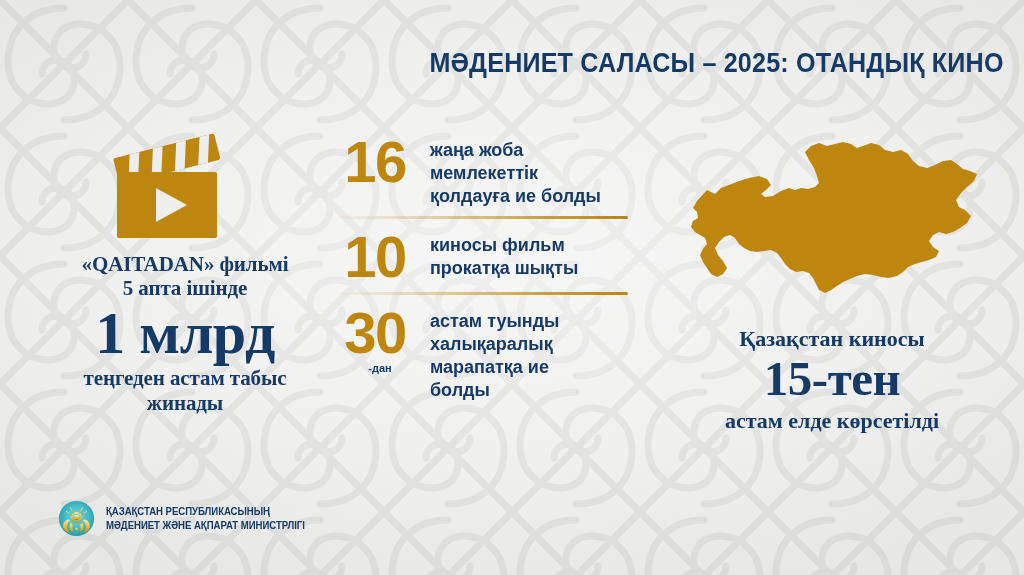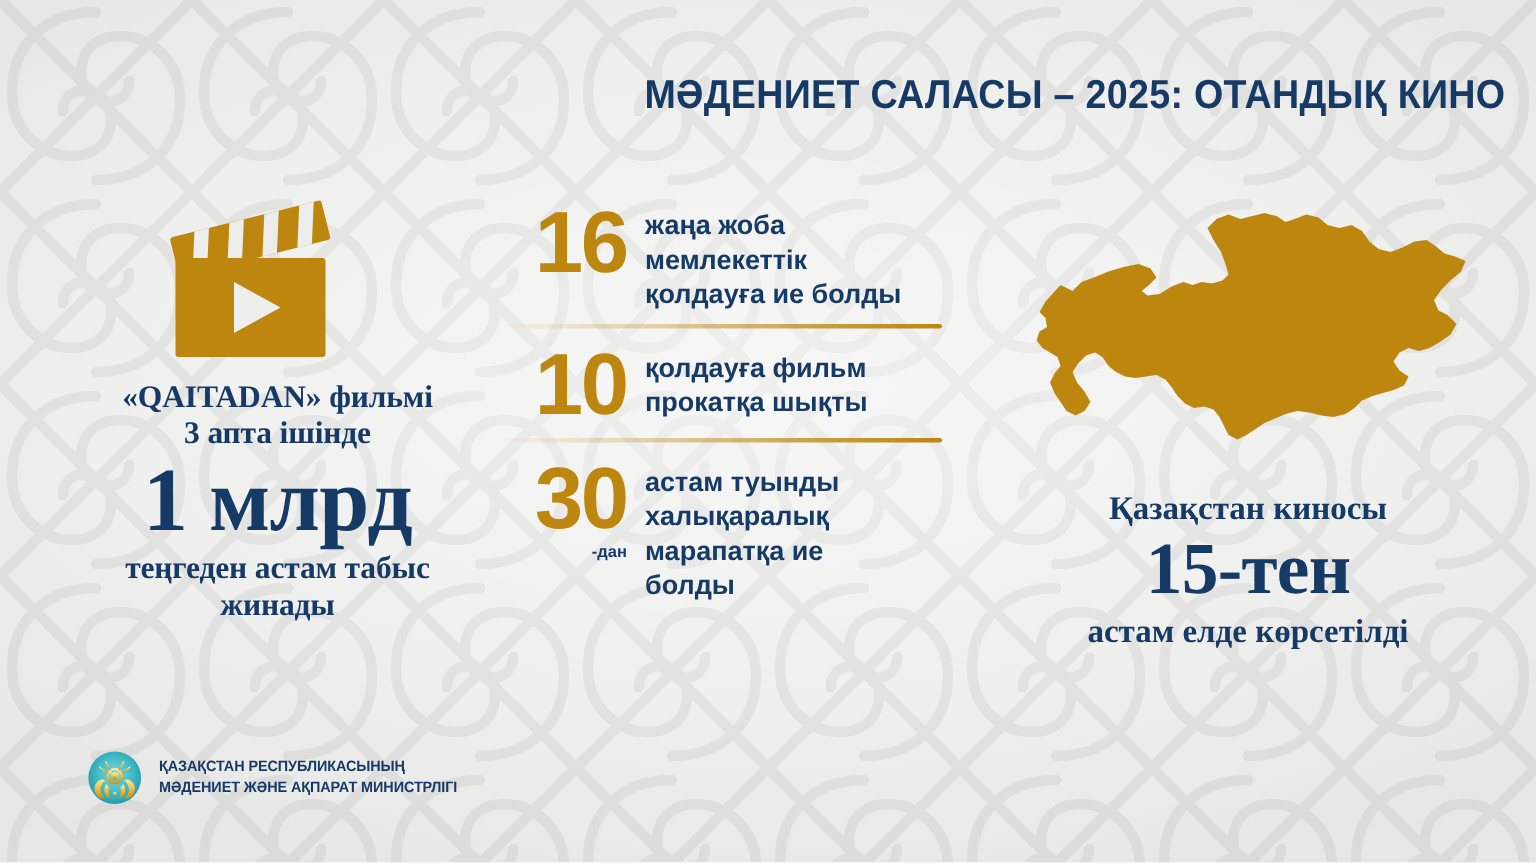--- a/index.html
+++ b/index.html
@@ -115,21 +115,21 @@
     width: 300px;
   }
   .stat-row {
     display: flex;
     align-items: flex-start;
     gap: 12px;
   }
   .stat-num-wrap {
     width: 86px;
     flex: 0 0 86px;
-    text-align: right;
+    text-align: center;
   }
   .stat-num {
     font-family: "Liberation Sans", "DejaVu Sans", sans-serif;
     font-weight: bold;
     font-size: 58px;
     line-height: 0.95;
     color: #bd860f;
     letter-spacing: -1.5px;
     display: block;
   }
@@ -260,21 +260,21 @@
           </g>
 
           <rect x="18" y="48" width="100" height="66" rx="2" fill="#bd860f"></rect>
 
           <polygon points="57,64 88,81 57,98" fill="#eeeeed"></polygon>
         </svg>
       </div>
 
       <div class="left-text">
         <div class="left-line">«QAITADAN» фильмі</div>
-        <div class="left-line">3 апта ішінде</div>
+        <div class="left-line">5 апта ішінде</div>
         <div class="left-big">1 млрд</div>
         <div class="left-line">теңгеден астам табыс</div>
         <div class="left-line">жинады</div>
       </div>
     </div>
 
     <div class="col-mid">
 
       <div class="stat-row">
         <div class="stat-num-wrap">
@@ -287,21 +287,21 @@
         </div>
       </div>
 
       <div class="divider"></div>
 
       <div class="stat-row">
         <div class="stat-num-wrap">
           <span class="stat-num">10</span>
         </div>
         <div class="stat-desc">
-          <div>қолдауға фильм</div>
+          <div>киносы фильм</div>
           <div>прокатқа шықты</div>
         </div>
       </div>
 
       <div class="divider"></div>
 
       <div class="stat-row">
         <div class="stat-num-wrap">
           <span class="stat-num">30</span>
           <span class="stat-suffix">-дан</span>

